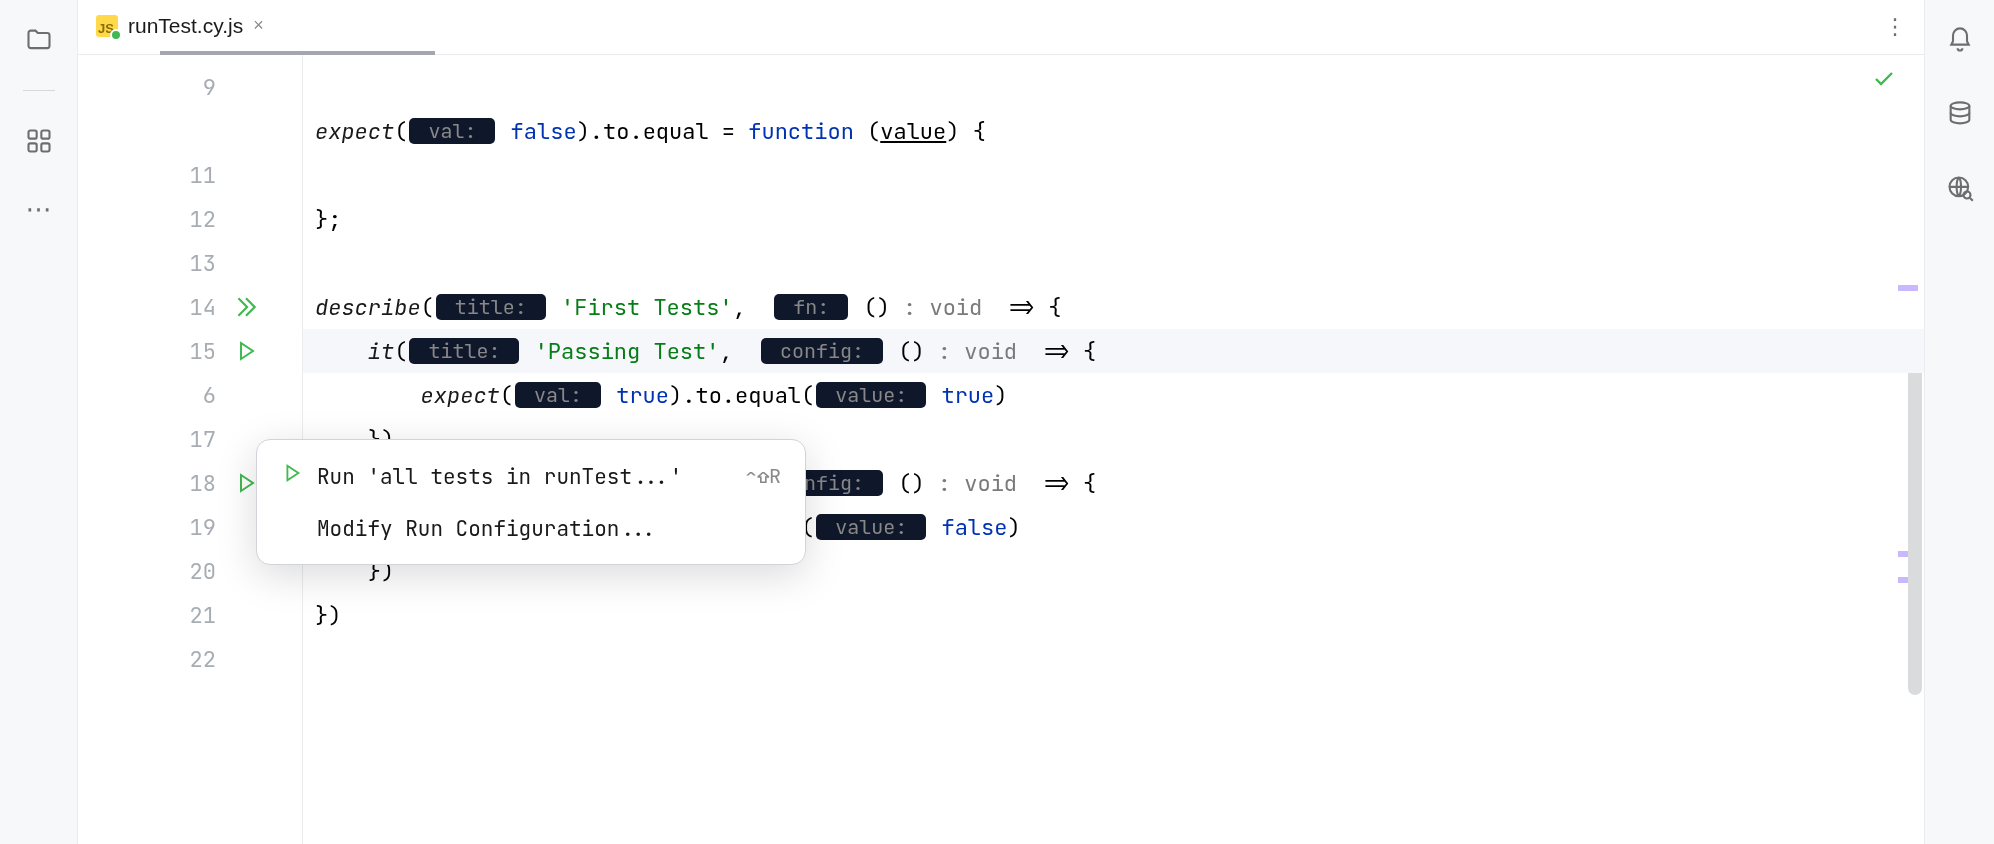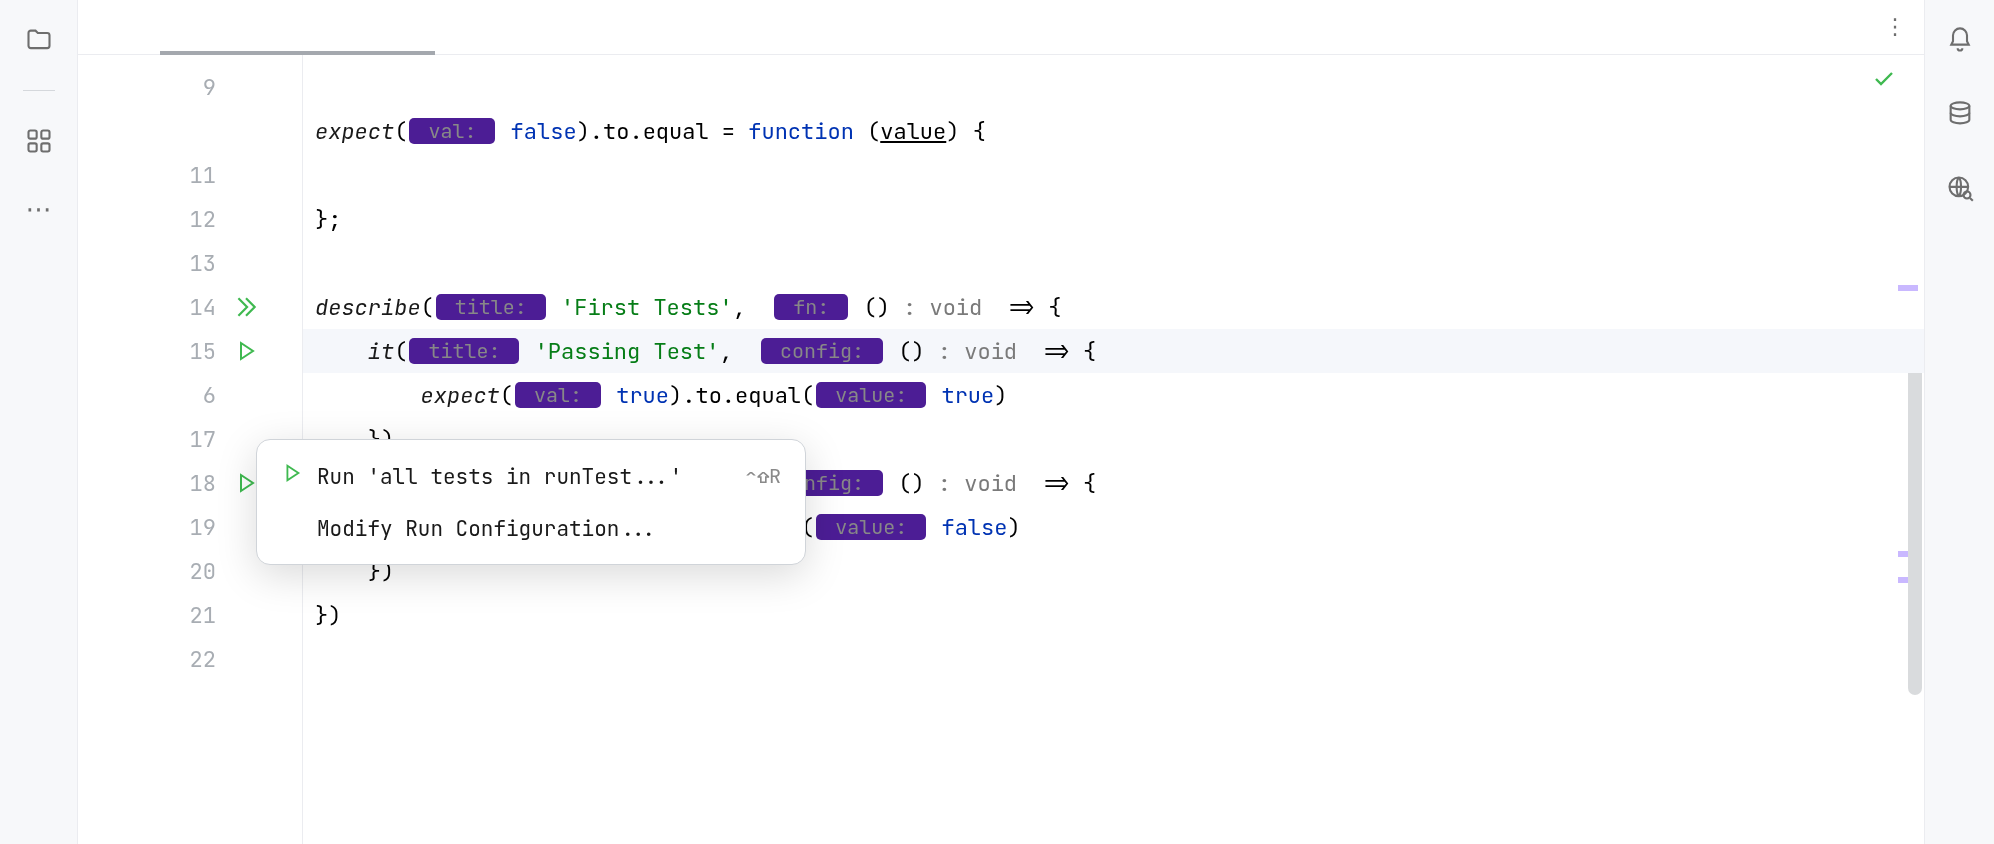--- a/index.html
+++ b/index.html
@@ -131,21 +131,21 @@
   padding-left:12px;
   white-space:pre;
 }
 .code-line.hl { background:#f5f7fb; }
 .tok-kw { color:#0033b3; }
 .tok-fn { font-style:italic; color:#1a1a1a; }
 .tok-str { color:#067d17; }
 .tok-bool { color:#0033b3; }
 .tok-type { color:#7a7a7a; }
 .hint {
-  background:#4c1d95;
+  background:#0f172a;
   color:#888;
   border-radius:5px;
   padding:0 7px;
   margin:0 2px;
   font-size:20px;
 }
 .underline { text-decoration: underline; }
 .status-check {
   position:absolute;
   top:12px; right:28px;
@@ -226,20 +226,25 @@
         <rect x="3" y="14" width="7" height="7" rx="1.5"></rect>
         <rect x="14" y="14" width="7" height="7" rx="1.5"></rect>
       </svg>
   </div>
   <div class="icon-btn" style="font-size:26px;color:#6e6e6e;">⋯</div>
 </div>
 
 <div class="main">
 
   <div class="tabbar">
+    <div class="tab">
+      <span class="js-icon">JS<span class="badge"></span></span>
+      <span>runTest.cy.js</span>
+      <span class="close">×</span>
+    </div>
     <div class="tab-underline"></div>
     <div class="more-btn">⋮</div>
   </div>
 
   <div class="editor-area">
 
     <div class="gutter-col" id="gutter">
         <div class="gutter-line" style="top: 10px;">
           <div class="line-num">9</div>
         </div>

